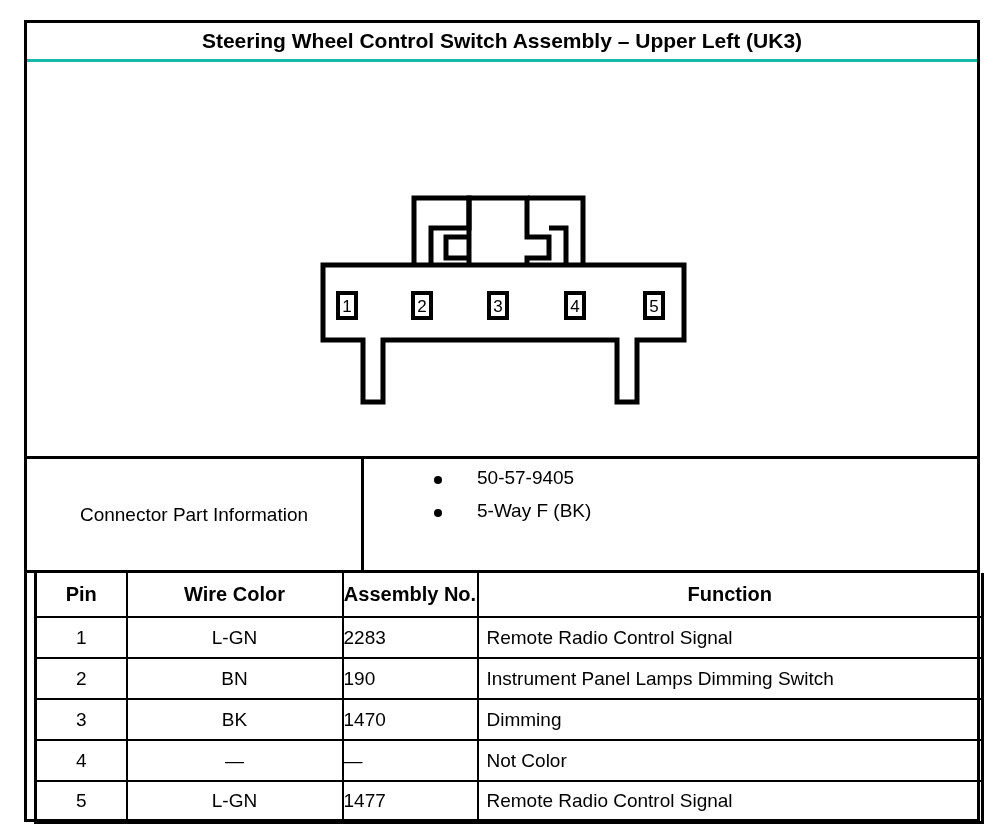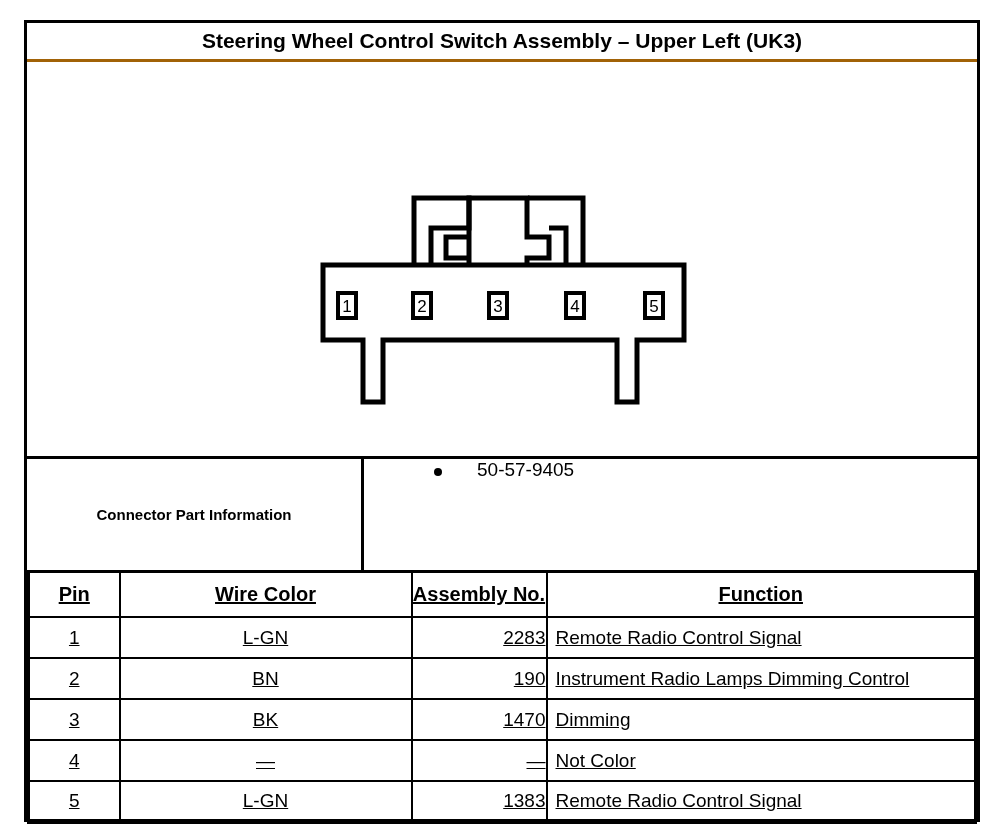--- a/index.html
+++ b/index.html
@@ -36,21 +36,21 @@
     background: #fff;
   }
 
   
   .title-band {
     position: absolute;
     left: 0;
     top: 0;
     width: 100%;
     height: 39px;
-    border-bottom: 3px solid #a16207;
+    border-bottom: 3px solid #14b8a6;
     box-sizing: border-box;
     display: flex;
     align-items: center;
     justify-content: center;
   }
   .title-text {
     font-size: 21px;
     font-weight: bold;
     letter-spacing: 0px;
     white-space: nowrap;
@@ -86,28 +86,28 @@
   }
   .partinfo-label {
     width: 337px;
     border-right: 3px solid #000;
     box-sizing: border-box;
     display: flex;
     align-items: center;
     justify-content: center;
   }
   .partinfo-label span {
-    font-size: 15px;
-    font-weight: bold;
+    font-size: 19px;
+    font-weight: normal;
     white-space: nowrap;
   }
   .partinfo-body {
     flex: 1;
     box-sizing: border-box;
-    padding: 0 0 0 70px;
+    padding: 8px 0 0 70px;
   }
   .bullet-row {
     display: flex;
     align-items: flex-start;
     height: 33px;
   }
   .bullet-dot {
     width: 8px;
     height: 8px;
     border-radius: 50%;
@@ -117,43 +117,42 @@
   }
   .bullet-text {
     font-size: 19px;
     margin-left: 35px;
     white-space: nowrap;
   }
 
   
   .pintable {
     position: absolute;
-    left: 0;
+    left: 7px;
     top: 550px;
     width: 100%;
     border-collapse: collapse;
     table-layout: fixed;
-    text-decoration: underline;
   }
   .pintable td, .pintable th {
     border: 2px solid #000;
     box-sizing: border-box;
     padding: 0;
     height: 41px;
     font-weight: normal;
   }
   .pintable tr.head td {
     height: 44px;
     font-size: 20px;
     font-weight: bold;
     text-align: center;
   }
   .col-pin      { width: 91px;  text-align: center; font-size: 19px; }
-  .col-wire     { width: 292px; text-align: center; font-size: 19px; }
-  .col-circuit  { width: 135px; text-align: right; font-size: 19px; }
+  .col-wire     { width: 216px; text-align: center; font-size: 19px; }
+  .col-circuit  { width: 135px; text-align: left; font-size: 19px; }
   .col-function { text-align: left; font-size: 19px; padding-left: 8px !important; margin-left: 44px; }
 
   
   .pintable tr td:first-child { border-left: 3px solid #000; }
   .pintable tr td:last-child  { border-right: 3px solid #000; }
   .pintable tr:last-child td  { border-bottom: 3px solid #000; }
   .pintable tr.head td        { border-top: 0; }
 </style>
 </head>
 <body>
@@ -225,20 +224,24 @@
 
     <div class="partinfo">
       <div class="partinfo-label">
         <span>Connector Part Information</span>
       </div>
       <div class="partinfo-body">
         <div class="bullet-row">
           <span class="bullet-dot"></span>
           <span class="bullet-text">50-57-9405</span>
         </div>
+        <div class="bullet-row">
+          <span class="bullet-dot"></span>
+          <span class="bullet-text">5-Way F (BK)</span>
+        </div>
       </div>
     </div>
 
     <table class="pintable">
       <tbody>
         <tr class="head">
           <td class="col-pin">Pin</td>
           <td class="col-wire">Wire Color</td>
           <td class="col-circuit">Assembly No.</td>
           <td class="col-function" style="text-align:center;padding-left:0 !important;">Function</td>
@@ -248,40 +251,40 @@
           <td class="col-pin">1</td>
           <td class="col-wire">L-GN</td>
           <td class="col-circuit">2283</td>
           <td class="col-function">Remote Radio Control Signal</td>
         </tr>
 
         <tr>
           <td class="col-pin">2</td>
           <td class="col-wire">BN</td>
           <td class="col-circuit">190</td>
-          <td class="col-function">Instrument Radio Lamps Dimming Control</td>
+          <td class="col-function">Instrument Panel Lamps Dimming Switch</td>
         </tr>
 
         <tr>
           <td class="col-pin">3</td>
           <td class="col-wire">BK</td>
           <td class="col-circuit">1470</td>
           <td class="col-function">Dimming</td>
         </tr>
 
         <tr>
           <td class="col-pin">4</td>
           <td class="col-wire">—</td>
           <td class="col-circuit">—</td>
           <td class="col-function">Not Color</td>
         </tr>
 
         <tr>
           <td class="col-pin">5</td>
           <td class="col-wire">L-GN</td>
-          <td class="col-circuit">1383</td>
+          <td class="col-circuit">1477</td>
           <td class="col-function">Remote Radio Control Signal</td>
         </tr>
       </tbody>
     </table>
 
   </div>
 </div>
 
 </body></html>

